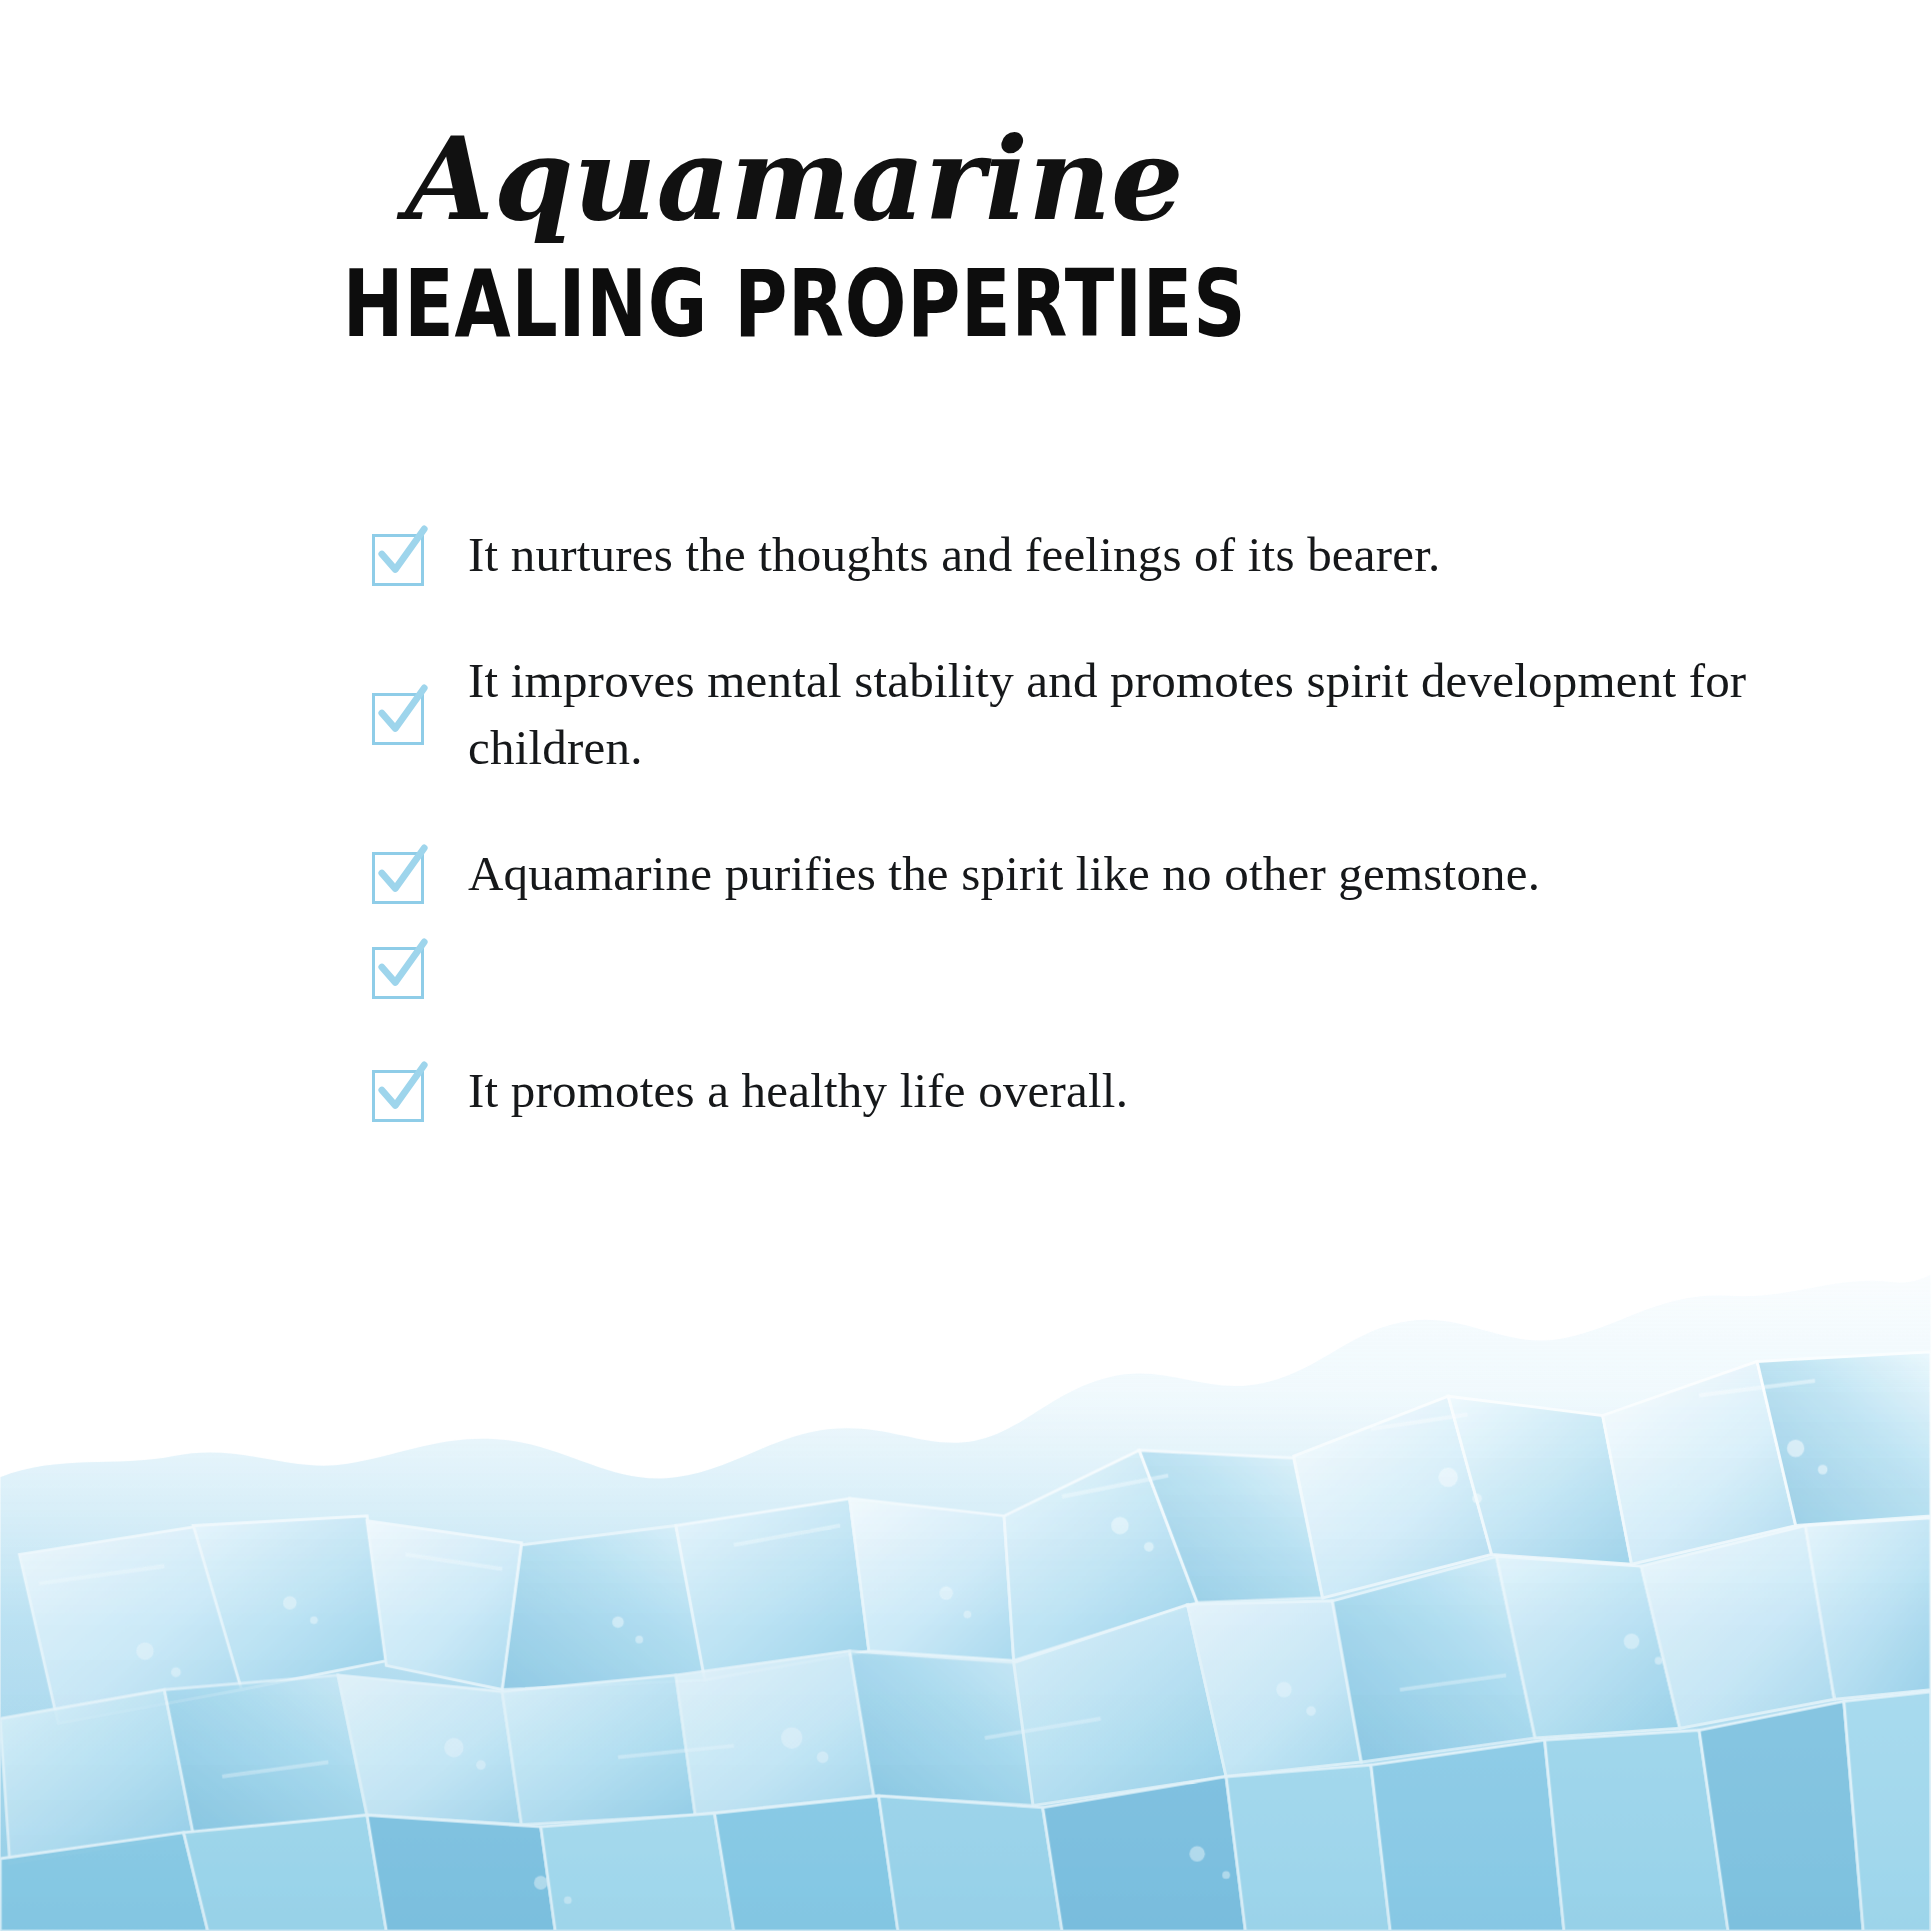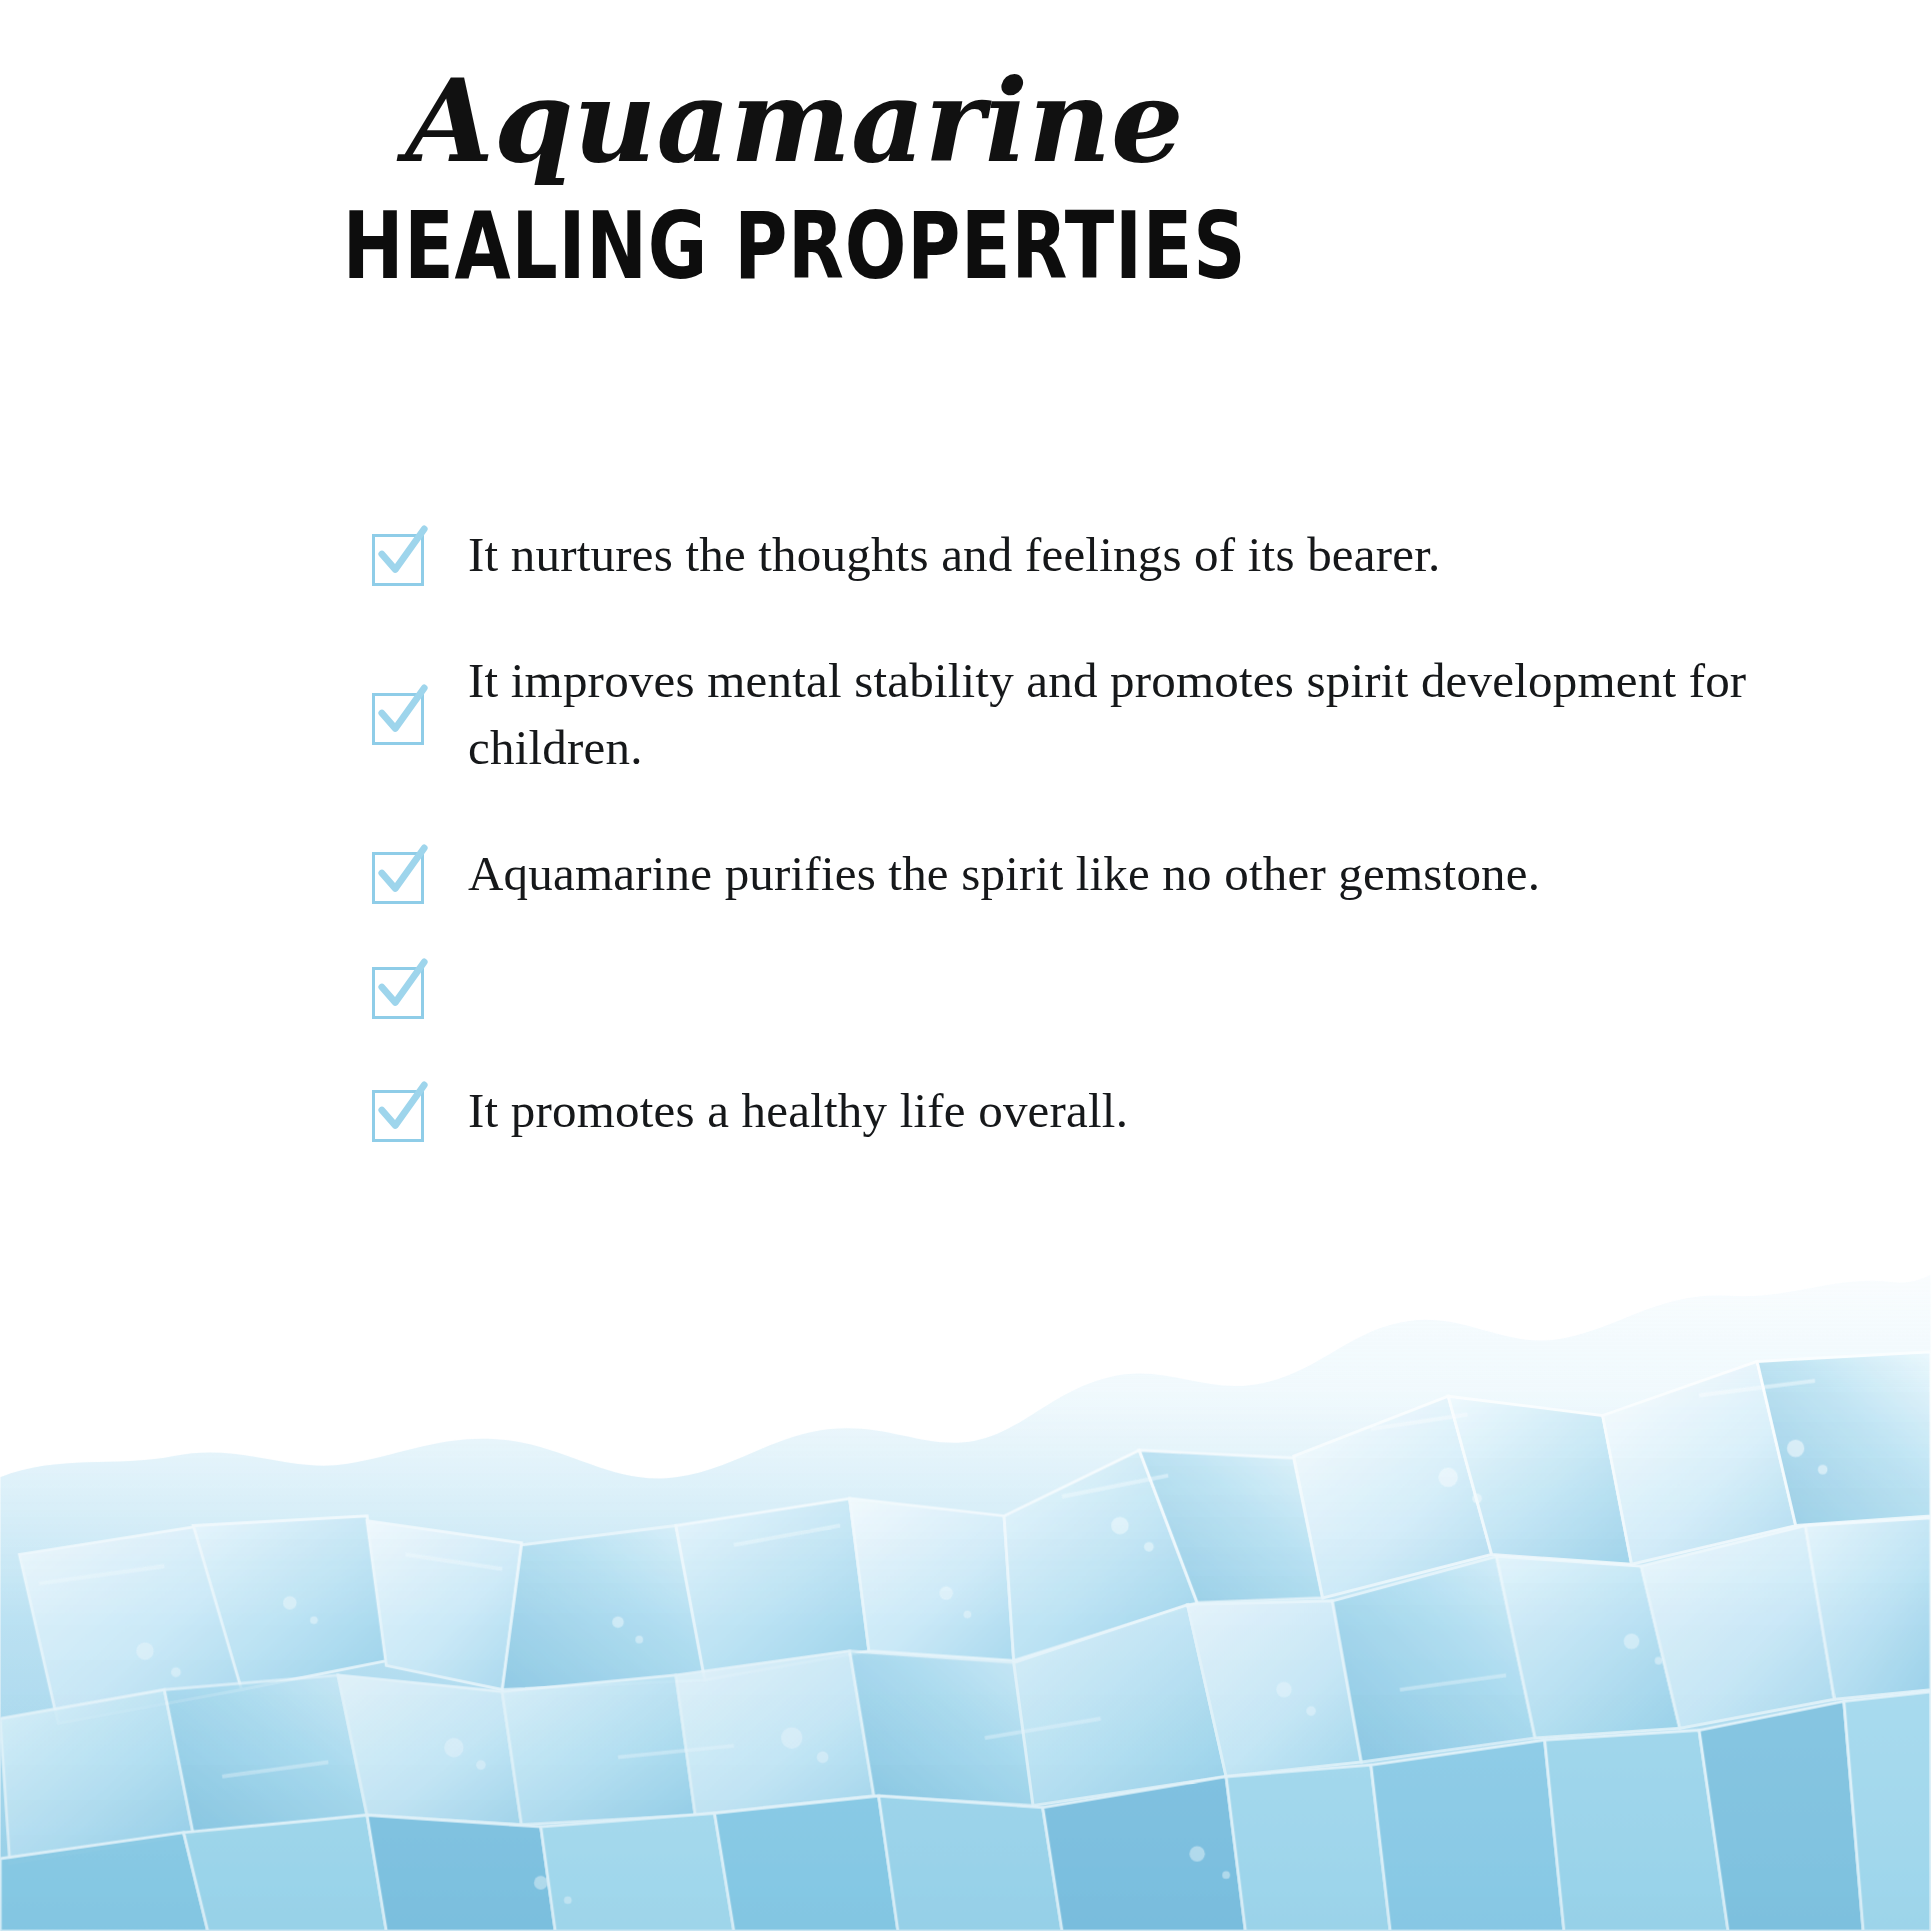--- a/index.html
+++ b/index.html
@@ -16,21 +16,21 @@
     color: #1a1a1a;
   }
 
   
   .header {
     position: absolute;
     top: 0;
     left: 0;
     width: 1589px;
     text-align: center;
-    padding-top: 62px;
+    padding-top: 120px;
     box-sizing: border-box;
   }
   .title-script {
     font-family: "DejaVu Serif", serif;
     font-style: italic;
     font-weight: 700;
     font-size: 114px;
     letter-spacing: 0px;
     line-height: 1.05;
     color: #111111;
@@ -55,21 +55,21 @@
     top: 521px;
     left: 372px;
     width: 1429px;
   }
   .list-item {
     display: flex;
     align-items: center;
     margin-bottom: 58px;
   }
   .list-item.tight {
-    margin-bottom: 50px;
+    margin-bottom: 30px;
   }
   .checkbox {
     flex: 0 0 auto;
     width: 52px;
     height: 52px;
     margin-top: 9.7px;
     margin-right: 44px;
     position: relative;
   }
   .checkbox .box {

